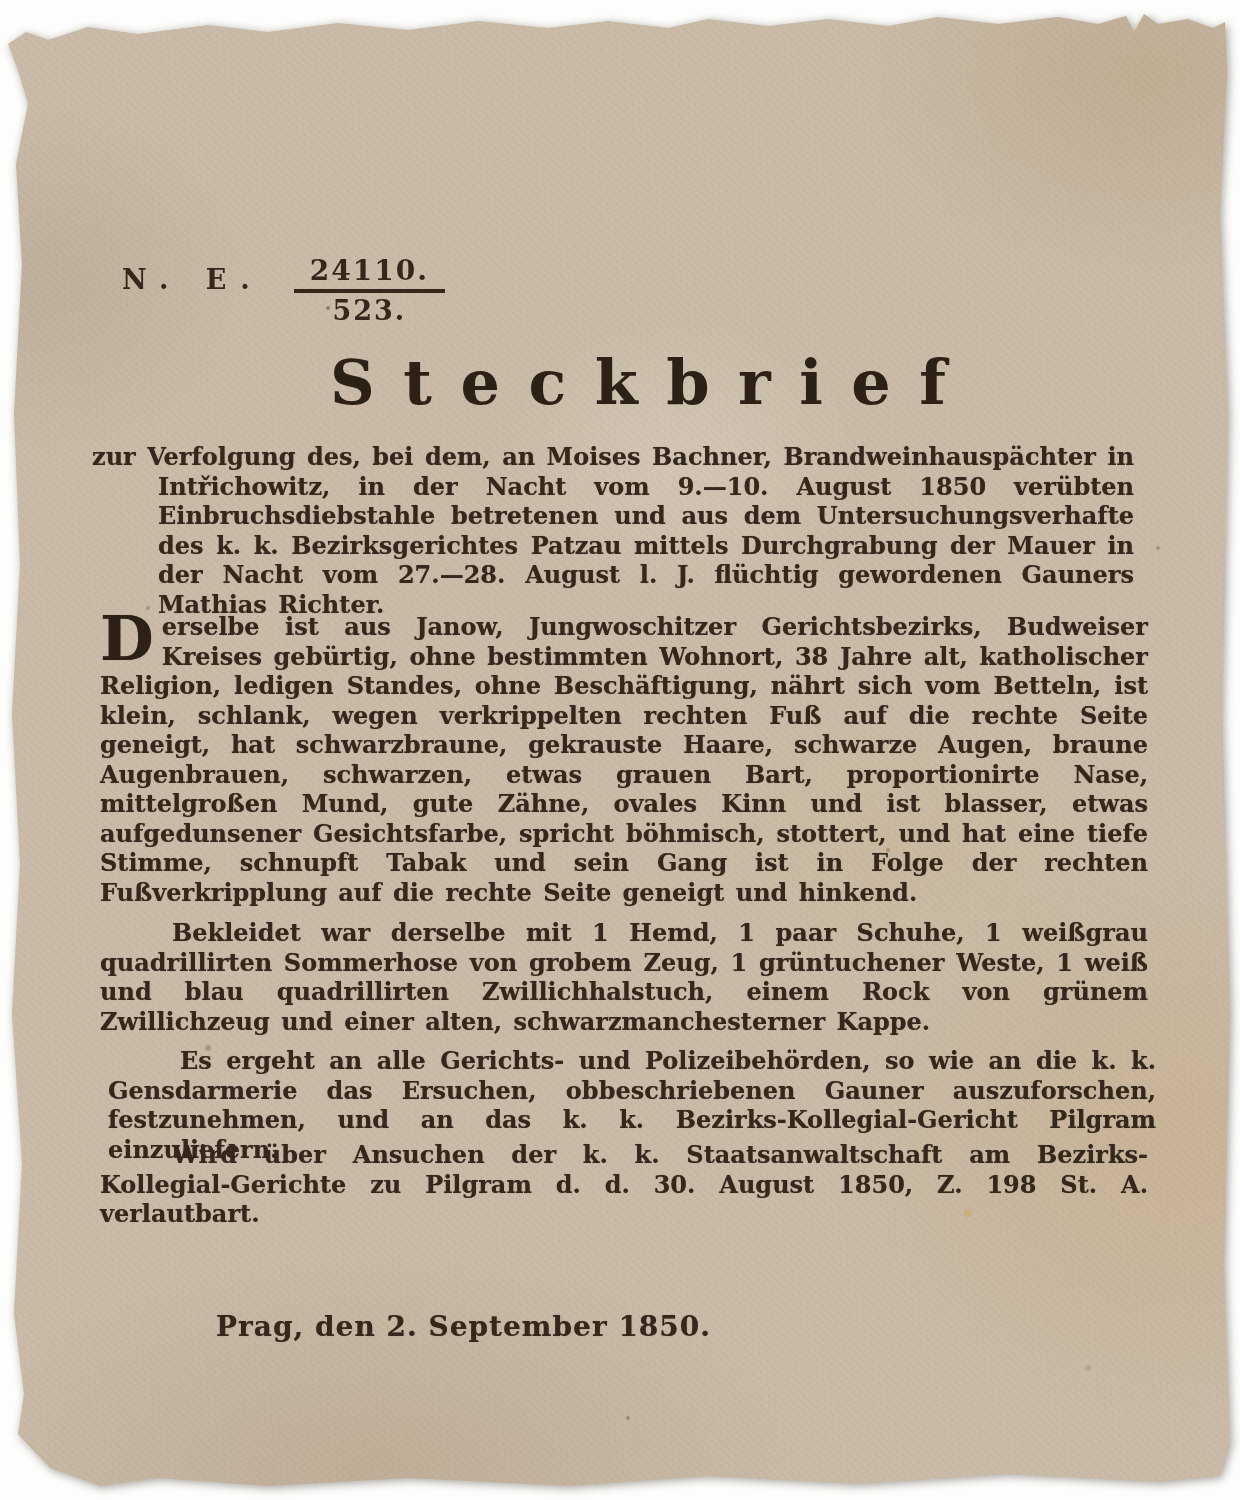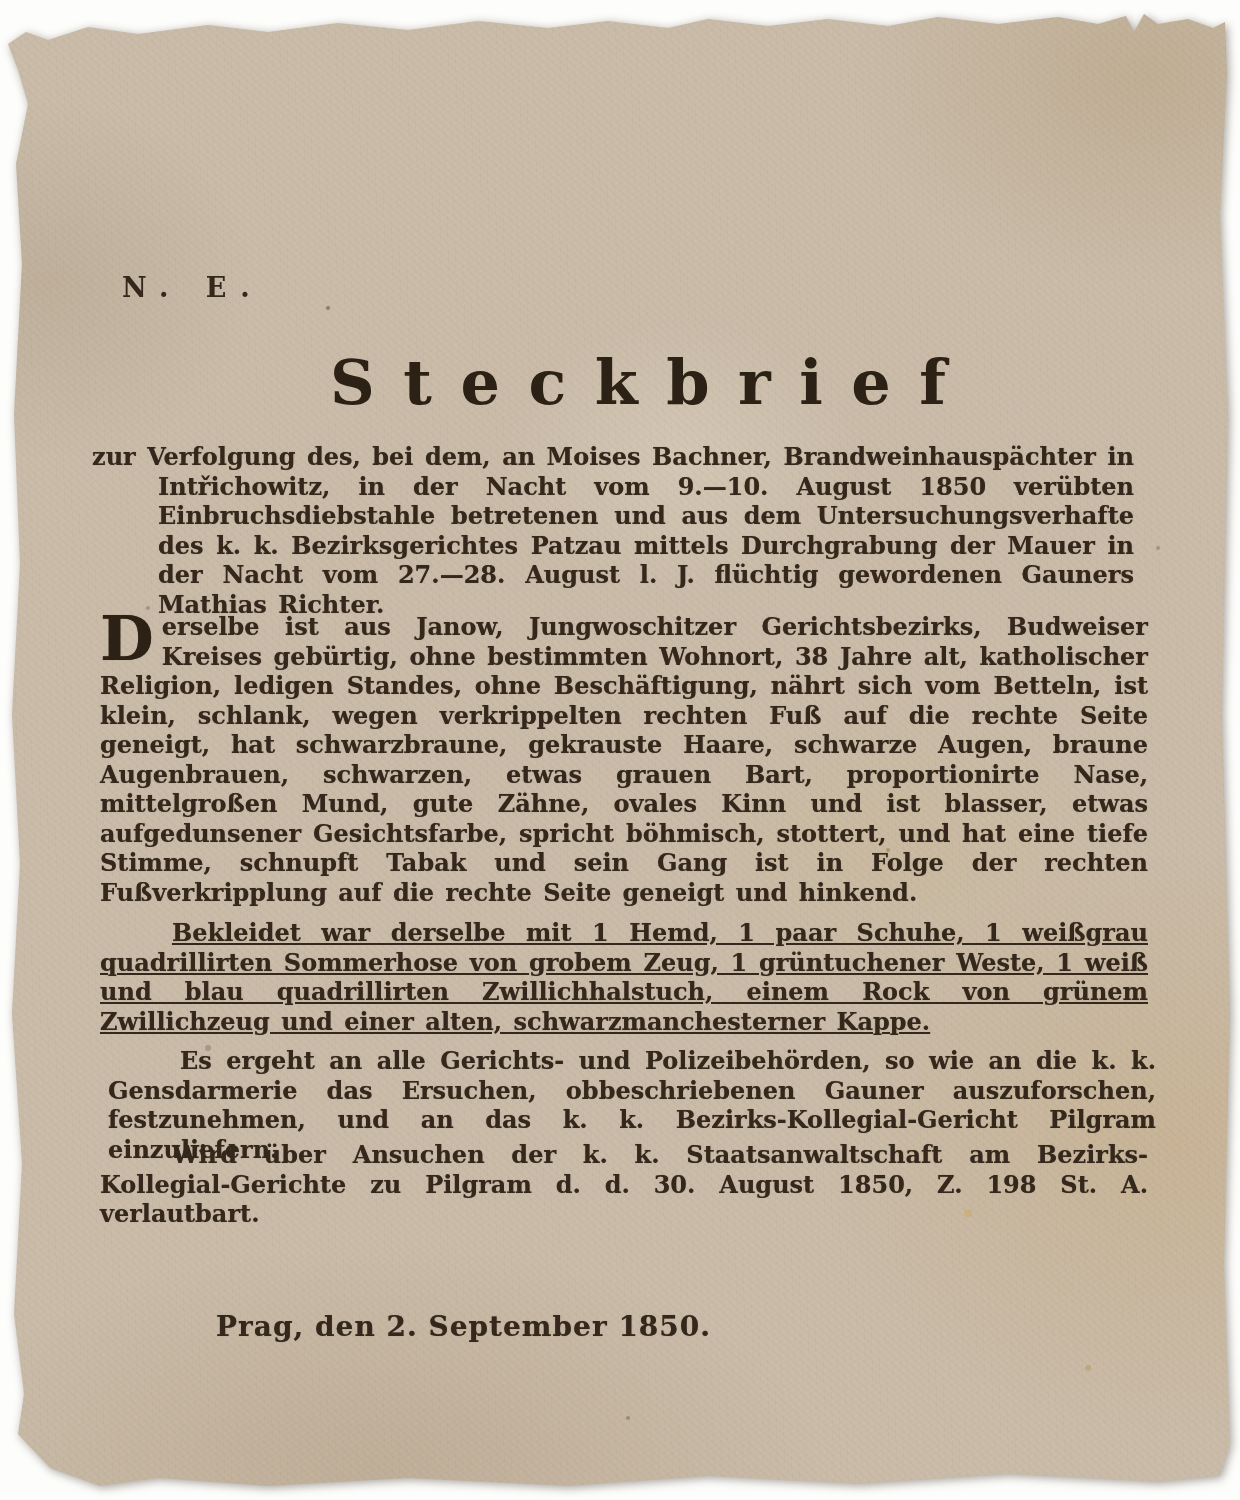--- a/index.html
+++ b/index.html
@@ -52,21 +52,21 @@
       -120px 740px 0 1px rgba(110,88,60,0.35),
       560px 542px 0 0 rgba(150,110,60,0.5),
       640px 905px 0 2px rgba(205,170,100,0.55),
       300px 1110px 0 0 rgba(95,75,52,0.4),
       830px 240px 0 0 rgba(95,75,52,0.35),
       760px 1060px 0 1px rgba(180,140,80,0.4),
       -180px 300px 0 0 rgba(95,75,52,0.35);
   }
   .block{position:absolute;font-weight:bold;}
   .reference{
-    left:114px;top:248px;display:flex;align-items:flex-start;gap:30px;
+    left:114px;top:240px;display:flex;align-items:flex-start;gap:30px;
     font-size:27px;letter-spacing:2px;
   }
   .reference .prefix{margin-top:10px;letter-spacing:14px;}
   .fraction{display:inline-flex;flex-direction:column;align-items:center;}
   .fraction .num{font-size:28px;padding:0 16px 2px 16px;border-bottom:4px solid #34281c;}
   .fraction .den{font-size:27px;padding-top:2px;}
   .title{
     left:18px;top:332px;width:1224px;text-align:center;
     font-size:62px;letter-spacing:0.46em;text-indent:0.46em;
     color:#2c2115;
@@ -77,21 +77,21 @@
   }
   .intro{
     left:84px;top:428px;width:1042px;box-sizing:border-box;
     padding-left:66px;text-indent:-66px;
   }
   .description{left:92px;top:598px;width:1048px;}
   .dropcap{
     float:left;font-size:62px;line-height:50px;padding:2px 8px 0 0;
     font-weight:bold;color:#2c2115;
   }
-  .clothing{left:92px;top:904px;width:1048px;text-indent:72px;text-decoration:underline;}
+  .clothing{left:92px;top:904px;width:1048px;text-indent:72px;}
   .request{left:92px;top:1032px;width:1048px;text-indent:72px;margin-left:8px;}
   .promulgation{left:92px;top:1126px;width:1048px;text-indent:72px;}
   .issuer{
     left:0;top:1214px;width:1130px;text-align:center;
     font-size:40px;letter-spacing:1px;color:#2c2115;
     text-shadow:0 0 1px rgba(45,33,22,0.6);
   }
   .dateline{
     left:208px;top:1296px;font-size:28px;letter-spacing:1px;
     text-shadow:0 0 0.7px rgba(45,33,22,0.55);
@@ -100,20 +100,24 @@
 </head>
 <body>
 
 <div class="paper-wrap">
   <div class="paper">
     <div class="grain"></div>
     <div class="specks"></div>
 
     <div class="block reference">
       <span class="prefix">N. E.</span>
+      <span class="fraction">
+        <span class="num">24110.</span>
+        <span class="den">523.</span>
+      </span>
     </div>
 
     <div class="block title">Steckbrief</div>
 
     <div class="block para intro">zur Verfolgung des, bei dem, an Moises Bachner, Brandweinhauspächter in Intřichowitz, in der Nacht vom 9.—10. August 1850 verübten Einbruchsdiebstahle betretenen und aus dem Untersuchungsverhafte des k. k. Bezirksgerichtes Patzau mittels Durchgrabung der Mauer in der Nacht vom 27.—28. August l. J. flüchtig gewordenen Gauners Mathias Richter.</div>
 
     <div class="block para description">
       <span class="dropcap">D</span><span>erselbe ist aus Janow, Jungwoschitzer Gerichtsbezirks, Budweiser Kreises gebürtig, ohne bestimmten Wohnort, 38 Jahre alt, katholischer Religion, ledigen Standes, ohne Beschäftigung, nährt sich vom Betteln, ist klein, schlank, wegen verkrippelten rechten Fuß auf die rechte Seite geneigt, hat schwarzbraune, gekrauste Haare, schwarze Augen, braune Augenbrauen, schwarzen, etwas grauen Bart, proportionirte Nase, mittelgroßen Mund, gute Zähne, ovales Kinn und ist blasser, etwas aufgedunsener Gesichtsfarbe, spricht böhmisch, stottert, und hat eine tiefe Stimme, schnupft Tabak und sein Gang ist in Folge der rechten Fußverkripplung auf die rechte Seite geneigt und hinkend.</span>
     </div>
 

